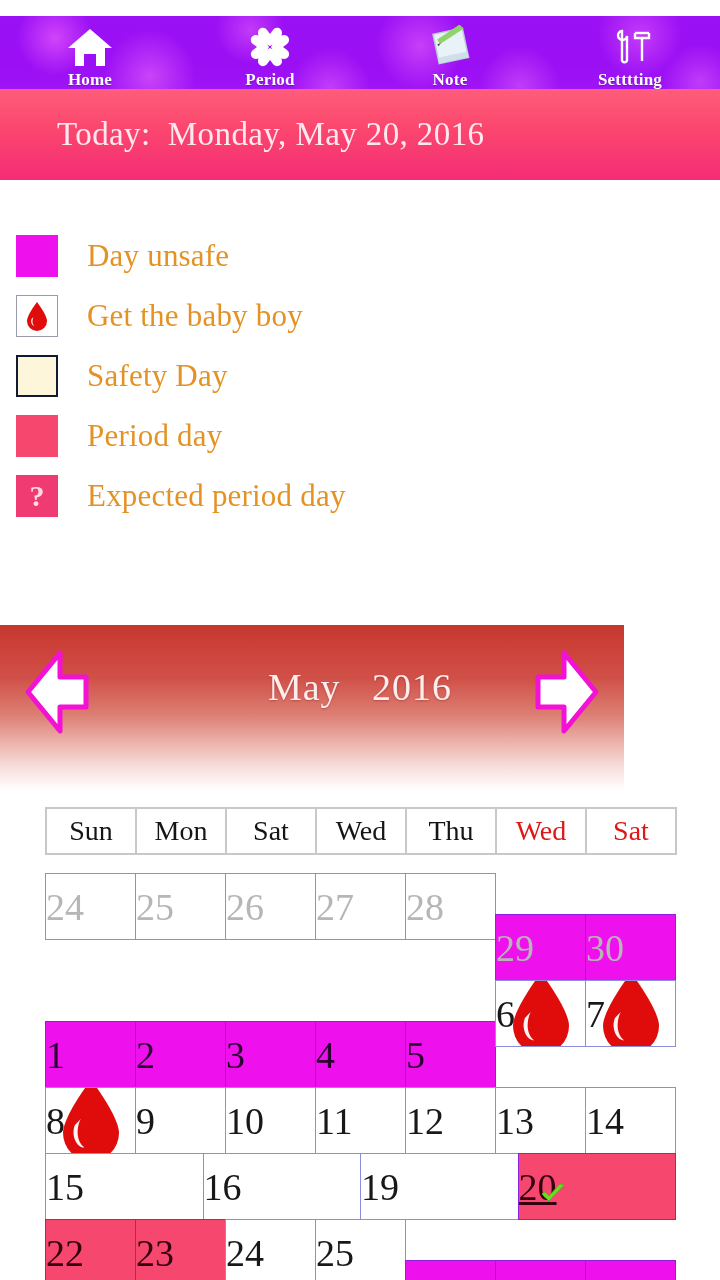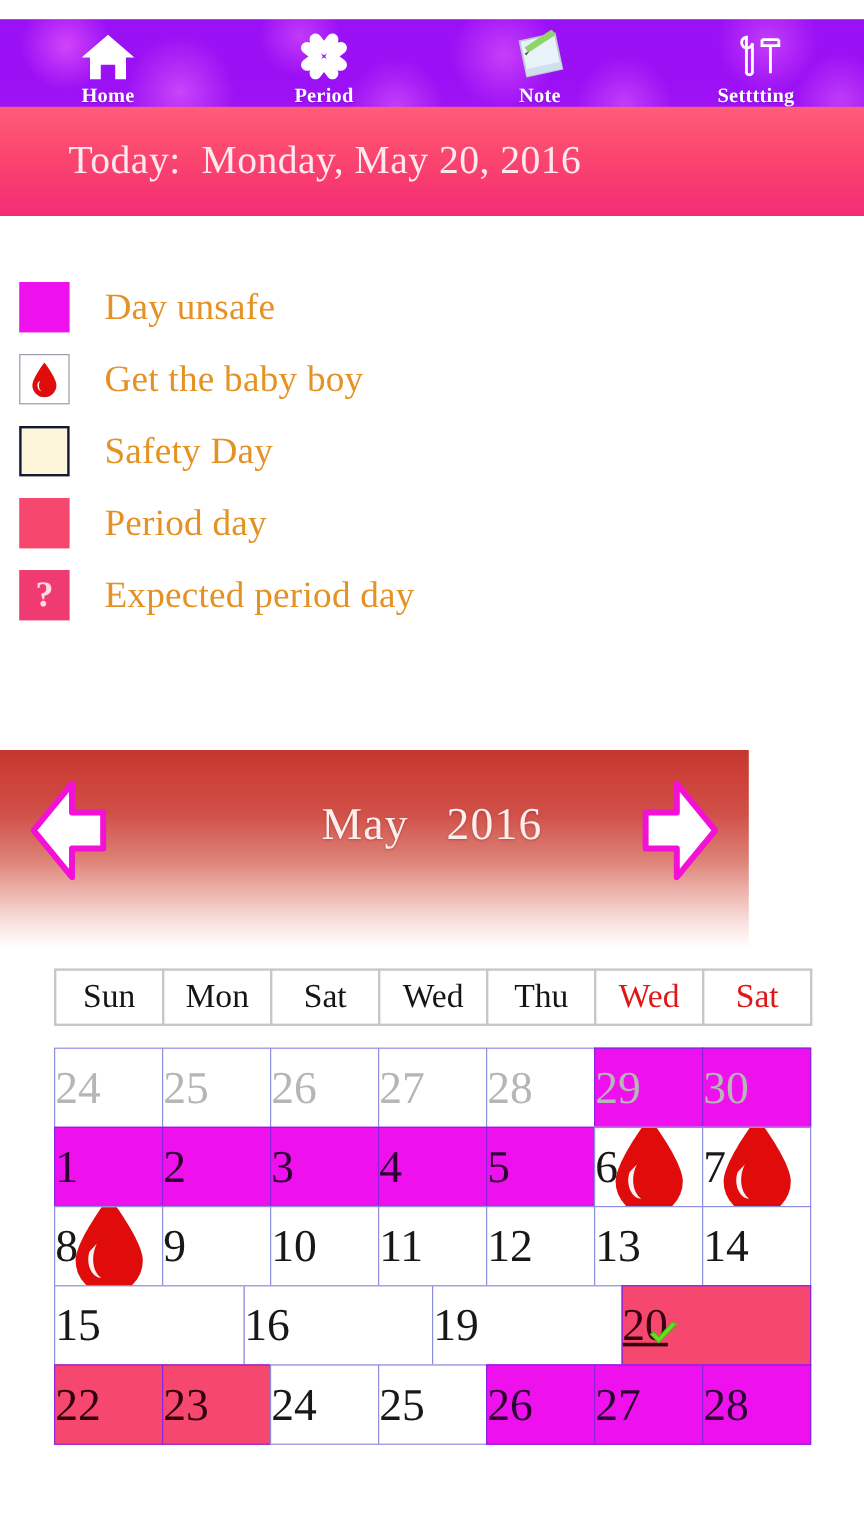--- a/index.html
+++ b/index.html
@@ -127,21 +127,21 @@
     border:1px solid #8d8de0; margin-right:-1px; margin-bottom:-1px;
     position:relative;
     display:flex; align-items:center; justify-content:flex-start;
     background:#ffffff; cursor:pointer; overflow:hidden;
   }
   .cell .num{
     position:relative; z-index:2;
     font-family:"Liberation Serif", serif; font-size:38px; color:#181818;
     line-height:1;
   }
-  .cell.unsafe{ background:#ee11ee; border-color:#8d21e0; }
+  .cell.unsafe{ background:#ee11ee; border-color:#8d21e0;margin-top:41px; }
   .cell.unsafe .num{ color:#2a0030; }
   .cell.period{ background:#f6476f; border-color:#8d21e0; }
   .cell.period .num{ color:#35000f; }
   .cell.other .num{ color:#b6b6b6; }
   .cell .dropwrap{
     position:absolute; left:50%; top:50%;
     transform:translate(-50%,-50%);
     z-index:1; pointer-events:none;
   }
   .cell .check{

